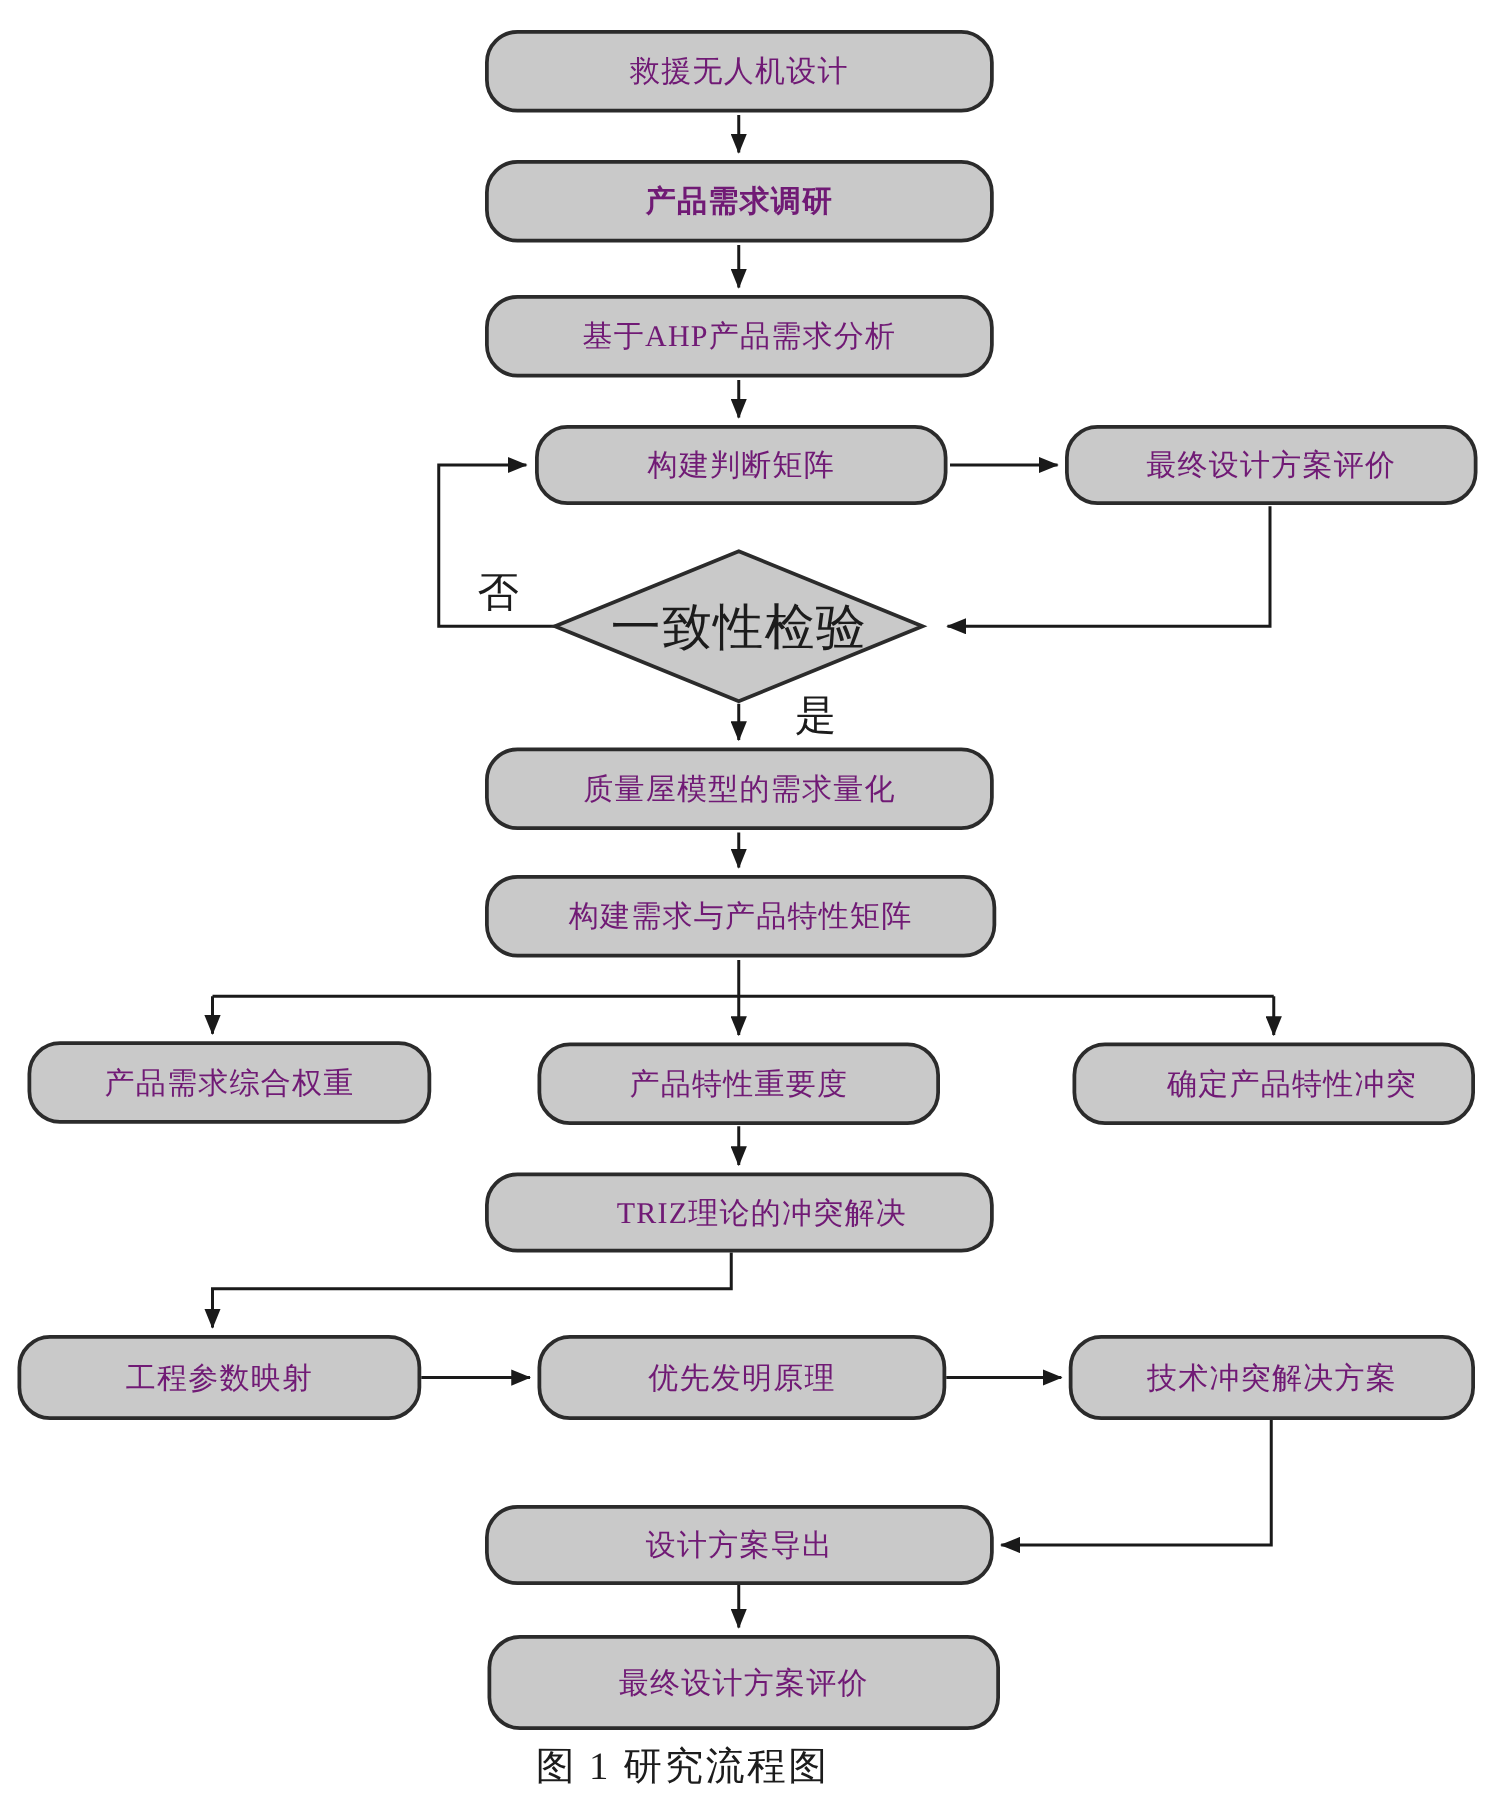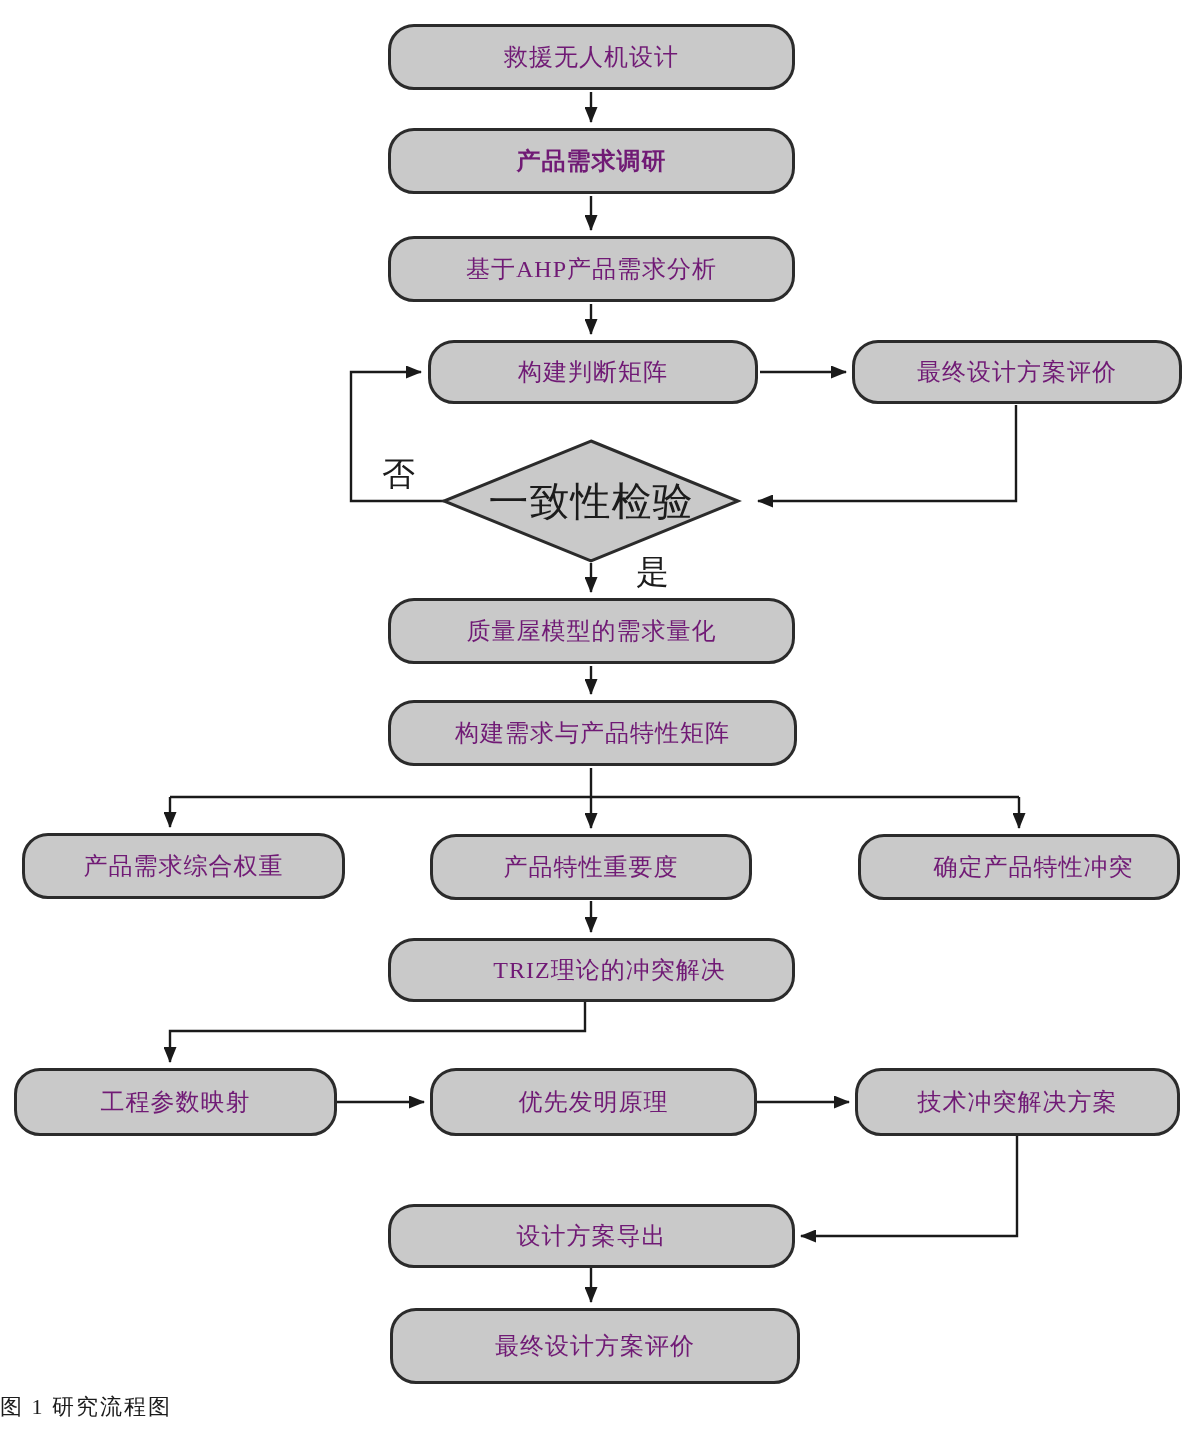--- a/index.html
+++ b/index.html
@@ -28,21 +28,22 @@
     display:flex;align-items:center;justify-content:center;
     font-size:40px;color:#1c1c1c;letter-spacing:1px;
   }
   .edge-label{
     position:absolute;
     font-size:33px;color:#1c1c1c;
   }
   .caption{
     position:absolute;
     left:0;top:1392px;width:1092px;
-    font-size:22px;color:#1c1c1c;
+    text-align:center;
+    font-size:31px;color:#1c1c1c;
     letter-spacing:2px;
   }
 </style>
 </head>
 <body>
 
 <div class="canvas">
 
   <svg class="connectors" viewBox="0 0 1200 1444" xmlns="http://www.w3.org/2000/svg">
     <defs>

